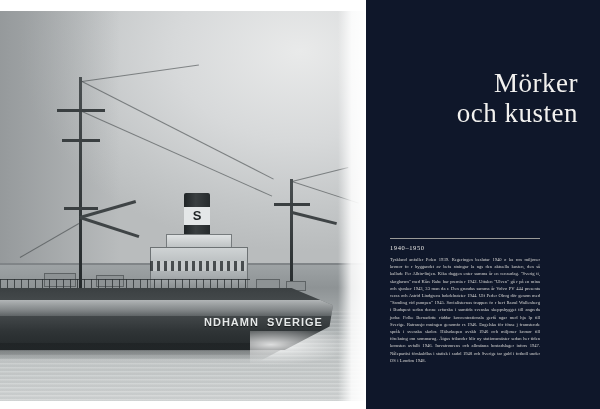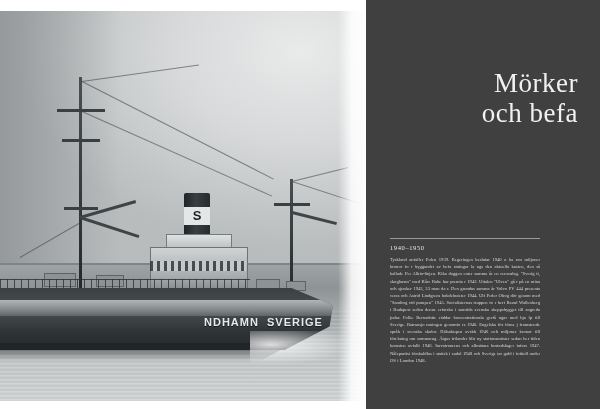--- a/index.html
+++ b/index.html
@@ -229,21 +229,21 @@
     left: 338px; top: 0; width: 30px; height: 409px;
     background: linear-gradient(to right, rgba(255,255,255,0) 0%, rgba(255,255,255,.85) 45%, #ffffff 100%);
     pointer-events: none;
   }
 
   
   .right-page {
     position: absolute;
     left: 366px; top: 0;
     width: 234px; height: 409px;
-    background: #404040;
+    background: #0f172a;
     color: #efeeec;
   }
   .title {
     position: absolute;
     right: 22px;
     top: 68px;
     width: 190px;
     text-align: right;
     font-family: "Liberation Serif", serif;
     font-size: 27px;
@@ -333,21 +333,21 @@
 
       <div class="ship-name port">NDHAMN</div>
       <div class="ship-name country">SVERIGE</div>
     </div>
     <div class="gutter"></div>
   </div>
 
   <div class="right-page">
     <div class="title">
       <div>Mörker</div>
-      <div>och befa</div>
+      <div>och kusten</div>
     </div>
 
     <div class="caption-block">
       <div class="caption-rule"></div>
       <div class="caption-years">1940–1950</div>
       <div class="caption-body">Tyskland anfaller Polen 1939. Regeringen beslutar 1940 o ka ron miljoner kronor fo r byggandet av befa stningar la ngs den aktuella kusten, den så kallade Per Albin-linjen. Kika daggen enter samma år en censurlag. "Sverig ti, skoglarsm" med Kåre Rabe har premia r 1942. Uttalen "Ulven" gå r på en mina och sjunker 1943, 33 man da r. Den grundas samma år Volvo PV 444 presenta ceras och Astrid Lindgrens bokdebuteter 1944. Ulf Peder Olrog dör genom med "Samling vid pumpen" 1945. Socialisternas truppen fo r hert Raoul Wallenberg i Budapest sedan denne erfarska i samtida svenska skeppsbygget till angreda judar. Folke Bernadotte räddar koncentrationsla gerfå ngar med hja lp till Sverige. Ratransjo mningen genomfo rs 1946. Engelska för fönse j framstende språk i svenska skolor. Hälsokupen avskb 1946 och miljoner kronor till förekning om sommarug. Åtgas frilander blir ny stationsmäster sedan her tiden komsten avfallt 1946. Inrvatronrens och allmänna bostadslager infors 1947. Nålepartisi förskaldlas i statisk i sadol 1948 och Sverige tar guld i fotboll under OS i London 1948.</div>
     </div>
   </div>
 
 </div>

